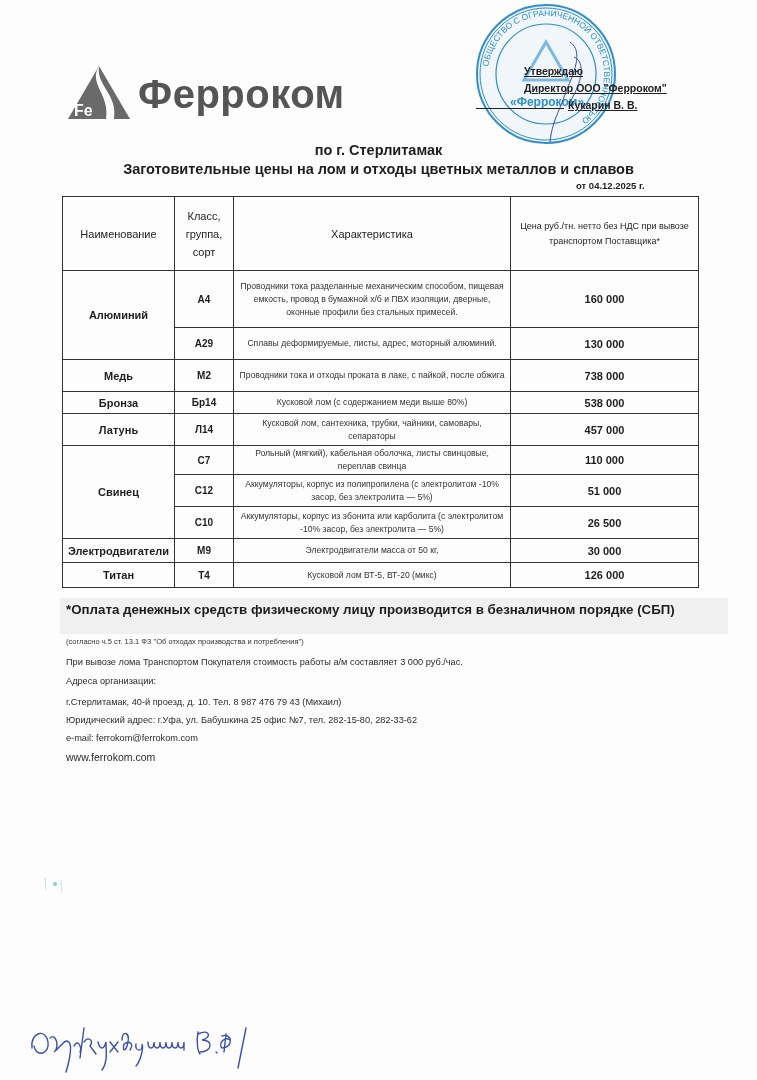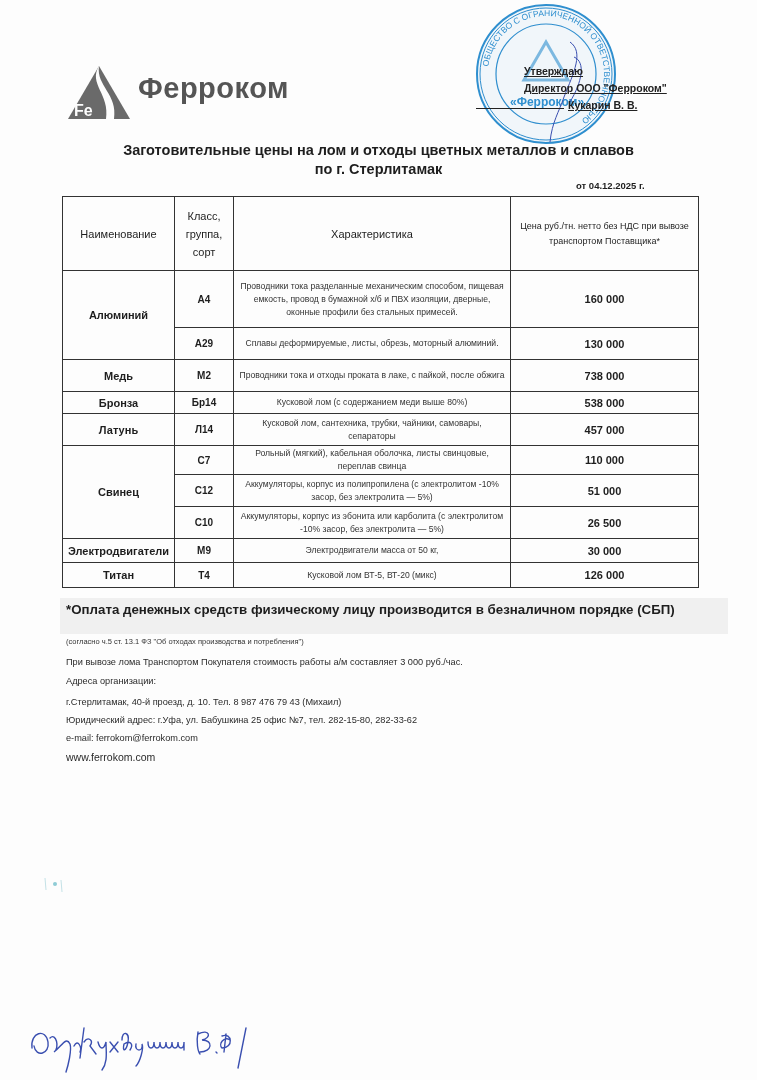--- a/index.html
+++ b/index.html
@@ -7,21 +7,21 @@
       width: 757px; height: 1080px; position: relative; overflow: hidden;
       background: #fdfdfd;
       font-family: "Liberation Sans", sans-serif;
       color: #1e1e1e;
     }
     .abs { position: absolute; }
 
     
     .logo { left: 66px; top: 64px; width: 290px; height: 60px; }
     .logo-tri { left: 0; top: 0; width: 66px; height: 56px; }
-    .logo-text { left: 72px; top: 8px; font-size: 29px; font-weight: bold; color: #555; letter-spacing: 0.5px; }
+    .logo-text { left: 72px; top: 8px; font-size: 40px; font-weight: bold; color: #555; letter-spacing: 0.5px; }
 
     
     .stamp { left: 474px; top: 2px; width: 144px; height: 144px; }
     .approve { left: 524px; top: 63px; font-size: 10.5px; font-weight: bold; line-height: 17px; color: #222; text-decoration: underline; }
     .approve .line { display: inline-block; width: 88px; border-bottom: 1px solid #222; margin-right: 4px; }
 
     
     .title { left: 0; width: 757px; top: 141px; text-align: center; font-size: 14.5px; font-weight: bold; line-height: 19px; }
     .date { left: 576px; top: 180px; font-size: 9.5px; font-weight: bold; }
 
@@ -79,43 +79,43 @@
   <path d="M96,40 C110,50 100,70 90,95 C85,110 78,120 76,140 M100,55 C112,60 108,80 96,100" stroke="#3a4fb0" stroke-width="1" fill="none"></path>
 </svg>
 
 <div class="abs approve">
   <div>Утверждаю</div>
   <div>Директор ООО "Ферроком"</div>
   <div style="margin-left:-48px"><span class="line"></span><span>Кукарин В. В.</span></div>
 </div>
 
 <div class="abs title">
+  <div>по г. Стерлитамак</div>
   <div>Заготовительные цены на лом и отходы цветных металлов и сплавов</div>
-  <div>по г. Стерлитамак</div>
 </div>
 <div class="abs date">от 04.12.2025 г.</div>
 
 <table class="prices">
   <tbody>
       <tr>
     <th>Наименование</th>
     <th><span>Класс, группа, сорт</span></th>
     <th>Характеристика</th>
     <th class="h-price">Цена руб./тн. нетто без НДС при вывозе транспортом Поставщика*</th>
   </tr>
 
   <tr style="height:57px">
     <td class="name" rowspan="2">Алюминий</td>
     <td class="cls">А4</td>
     <td class="desc">Проводники тока разделанные механическим способом, пищевая емкость, провод в бумажной х/б и ПВХ изоляции, дверные, оконные профили без стальных примесей.</td>
     <td class="price">160 000</td>
   </tr>
   <tr style="height:32px">
     <td class="cls">А29</td>
-    <td class="desc">Сплавы деформируемые, листы, обрезь, моторный алюминий.</td>
+    <td class="desc">Сплавы деформируемые, листы, адрес, моторный алюминий.</td>
     <td class="price">130 000</td>
   </tr>
 
   <tr style="height:32px">
     <td class="name">Медь</td>
     <td class="cls">М2</td>
     <td class="desc">Проводники тока и отходы проката в лаке, с пайкой, после обжига</td>
     <td class="price">738 000</td>
   </tr>
 

